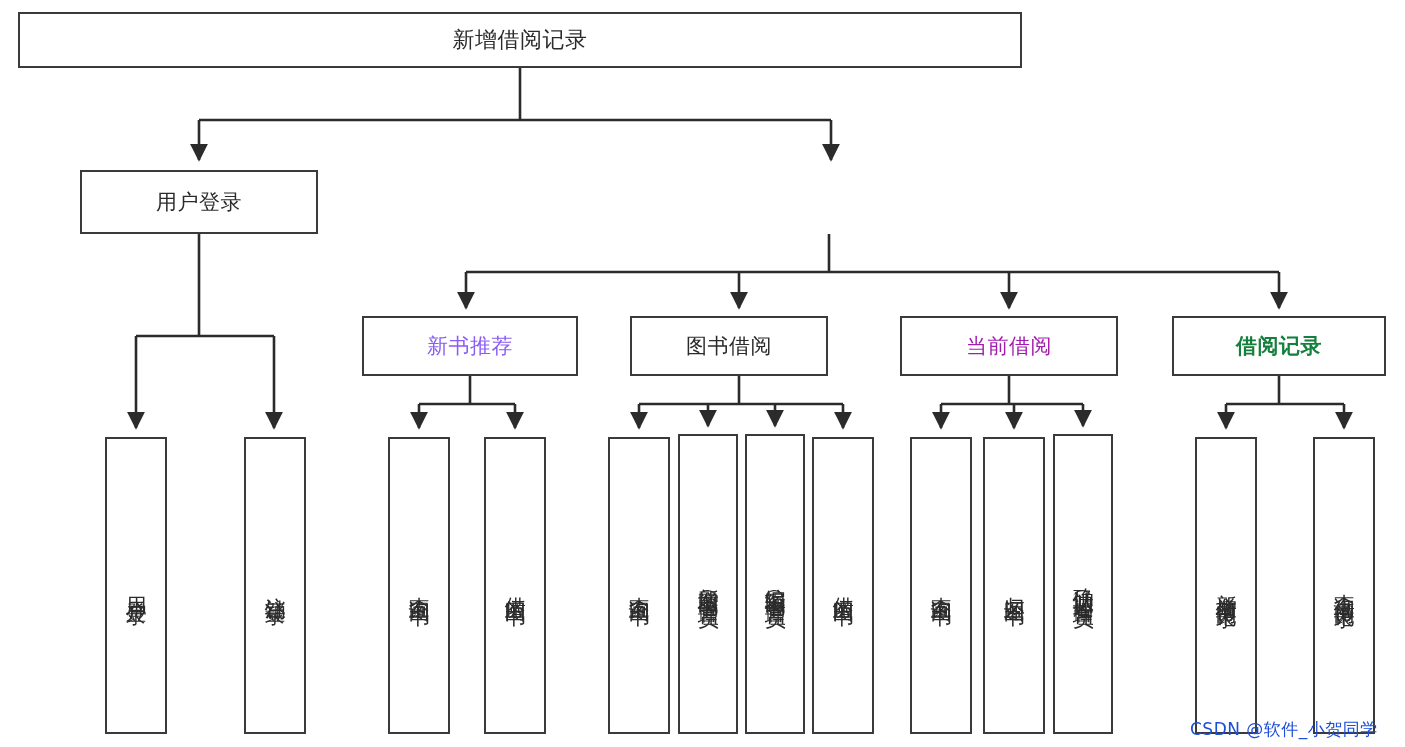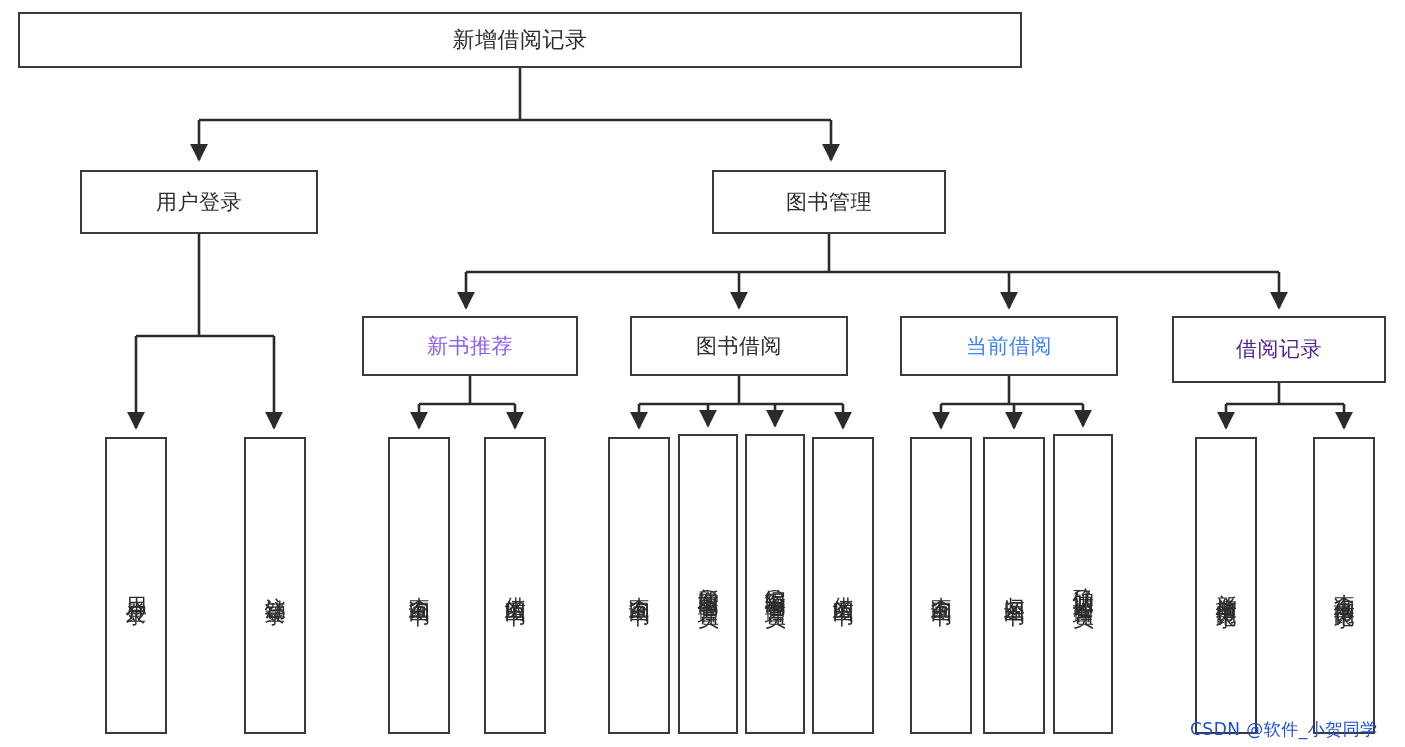--- a/index.html
+++ b/index.html
@@ -122,34 +122,31 @@
     </g>
   </svg>
 
   <div class="node root horizontal" style="left: 18px; top: 12px; width: 1004px; height: 56px; border-color: rgb(58, 58, 58); background: rgb(255, 255, 255); color: rgb(43, 43, 43);">
     <span class="label">新增借阅记录</span>
   </div>
 
   <div class="node horizontal" style="left: 80px; top: 170px; width: 238px; height: 64px; border-color: rgb(58, 58, 58); background: rgb(255, 255, 255); color: rgb(43, 43, 43);">
     <span class="label">用户登录</span>
   </div>
-  <div class="node horizontal" style="left: 712px; top: 170px; width: 234px; height: 64px; border-color: rgb(58, 58, 58); background: rgb(255, 255, 255); color: rgb(43, 43, 43);">
-    <span class="label">图书管理</span>
-  </div>
 
   <div class="node horizontal" style="left: 362px; top: 316px; width: 216px; height: 60px; border-color: rgb(58, 58, 58); background: rgb(255, 255, 255); color: #8b5cf6;">
     <span class="label">新书推荐</span>
   </div>
-  <div class="node horizontal" style="left: 630px; top: 316px; width: 218px; height: 60px; border-color: rgb(58, 58, 58); background: rgb(255, 255, 255); color: rgb(43, 43, 43);">
+  <div class="node horizontal" style="left: 630px; top: 316px; width: 198px; height: 60px; border-color: rgb(58, 58, 58); background: rgb(255, 255, 255); color: rgb(43, 43, 43);">
     <span class="label">图书借阅</span>
   </div>
-  <div class="node horizontal" style="left: 900px; top: 316px; width: 218px; height: 60px; border-color: rgb(58, 58, 58); background: rgb(255, 255, 255); color: #3b82f6;">
+  <div class="node horizontal" style="left: 900px; top: 316px; width: 218px; height: 60px; border-color: rgb(58, 58, 58); background: rgb(255, 255, 255); color: #a21caf;">
     <span class="label">当前借阅</span>
   </div>
-  <div class="node horizontal" style="left: 1172px; top: 316px; width: 214px; height: 67px; border-color: rgb(58, 58, 58); background: rgb(255, 255, 255); color: #4c1d95;">
+  <div class="node horizontal" style="left: 1172px; top: 316px; width: 214px; height: 60px; border-color: rgb(58, 58, 58); background: rgb(255, 255, 255); color: #15803d; font-weight: bold;">
     <span class="label">借阅记录</span>
   </div>
 
   <div class="node vertical" style="left: 105px; top: 437px; width: 62px; height: 297px; border-color: rgb(58, 58, 58); background: rgb(255, 255, 255); color: rgb(43, 43, 43);">
     <span class="label">用户登录</span>
   </div>
   <div class="node vertical" style="left: 244px; top: 437px; width: 62px; height: 297px; border-color: rgb(58, 58, 58); background: rgb(255, 255, 255); color: rgb(43, 43, 43);">
     <span class="label">注销登录</span>
   </div>
 

